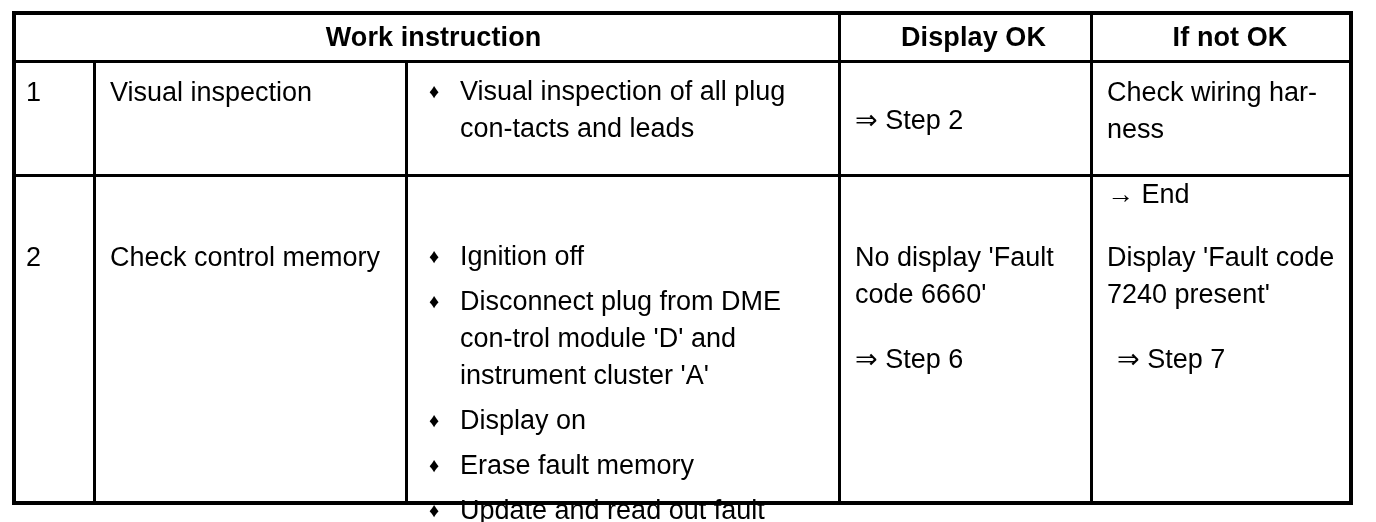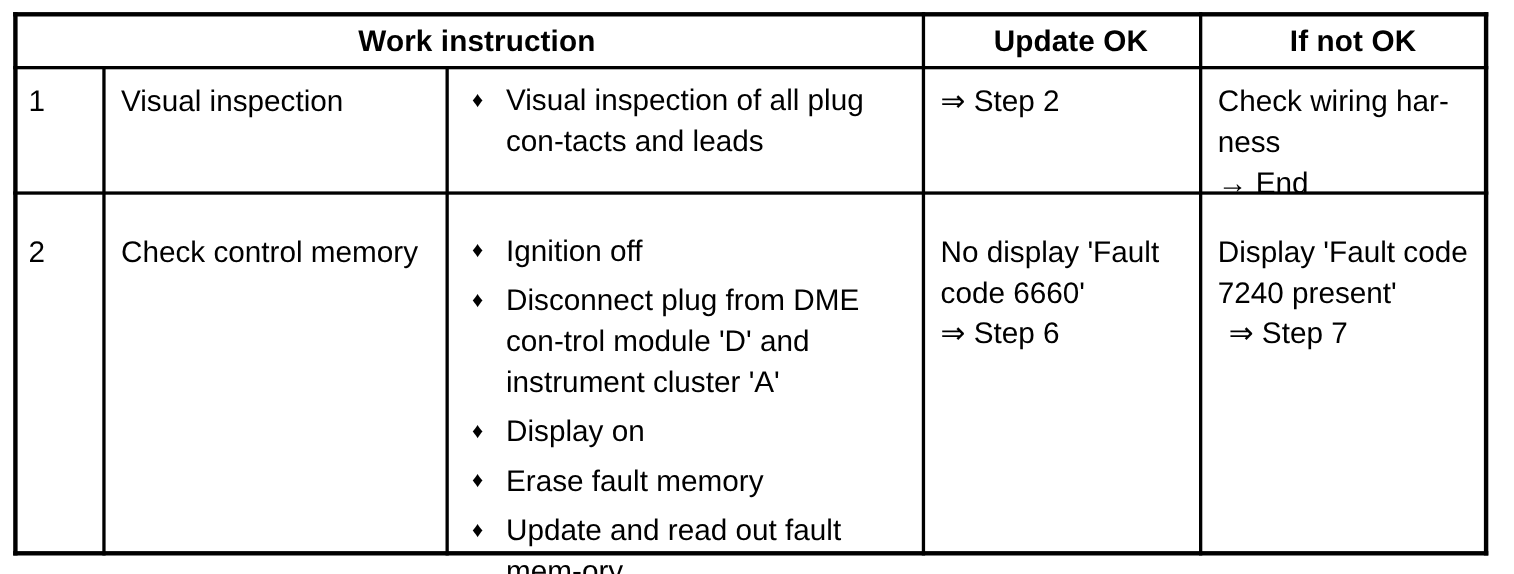--- a/index.html
+++ b/index.html
@@ -102,21 +102,21 @@
   ul.bullets > li .bullet-mark {
     position: absolute;
     left: 22px;
     top: 0;
     font-size: 20px;
     line-height: 37px;
   }
   .steps-inner { padding: 11px 8px 10px 0; }
 
   
-  .outcome-line { display: block; white-space: nowrap; }
+  .outcome-line { display: block; white-space: nowrap; margin-top: 28px; }
   .outcome-line.indent { padding-left: 10px; }
 </style>
 </head>
 <body>
 
 <div class="page">
 
   <table class="wi-table">
     <colgroup>
       <col class="col-no">
@@ -125,21 +125,21 @@
       <col class="col-ok">
       <col class="col-nok">
     </colgroup>
 
     <thead>
       <tr>
         <th class="hdr-cell" colspan="3">
           <span class="htxt">Work instruction</span>
         </th>
         <th class="hdr-cell">
-          <span class="htxt">Update OK</span>
+          <span class="htxt">Display OK</span>
         </th>
         <th class="hdr-cell">
           <span class="htxt">If not OK</span>
         </th>
       </tr>
     </thead>
 
     <tbody>
 
       <tr class="row1">

